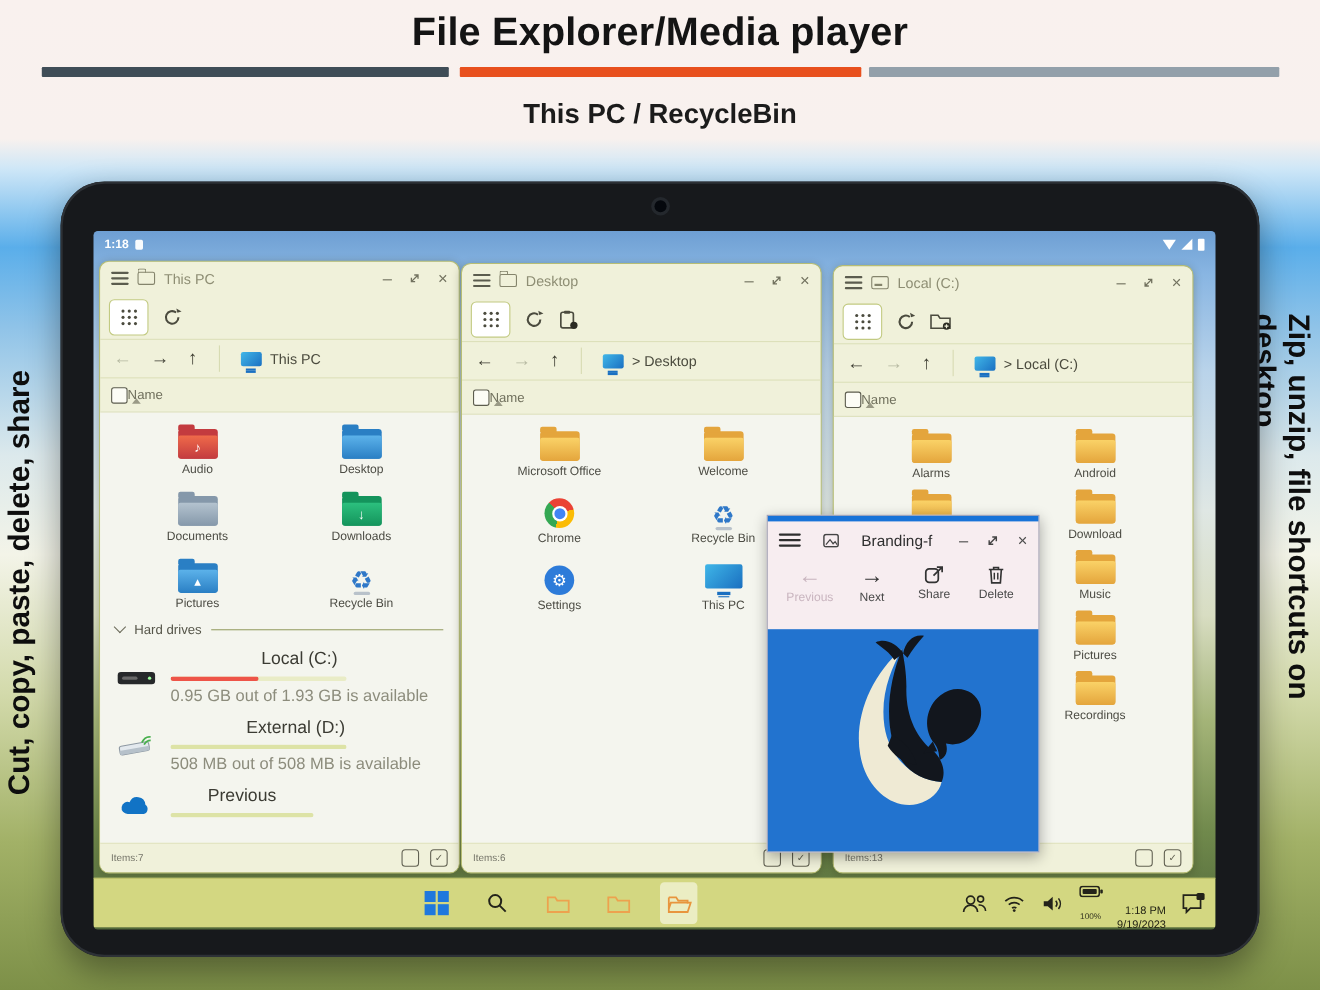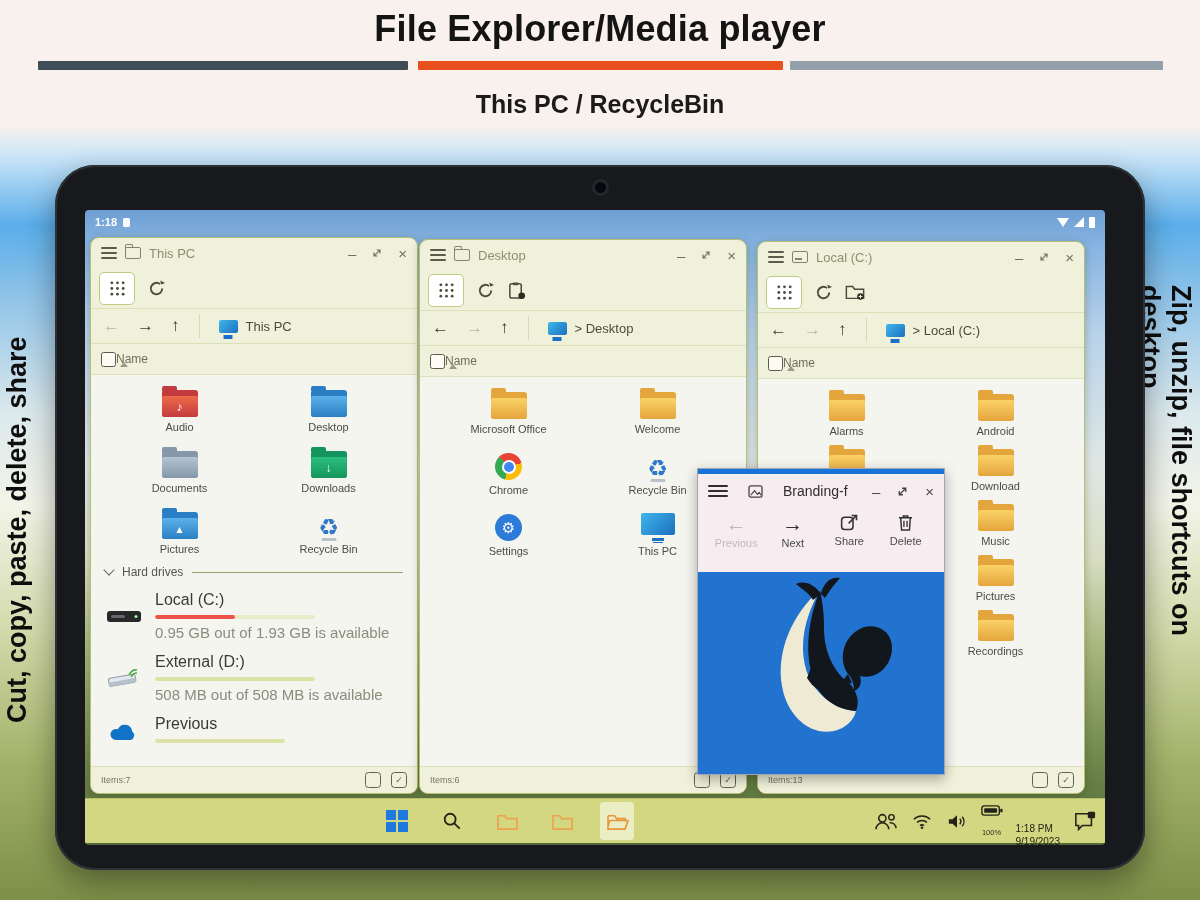--- a/index.html
+++ b/index.html
@@ -28,21 +28,21 @@
   
   .androidbar{position:absolute;top:0;left:0;right:0;height:24px;display:flex;align-items:center;padding:0 10px;color:#fff;}
   .sb-time{font-size:11px;font-weight:700;}
   .sb-note{width:7px;height:9px;background:#fff;border-radius:1.5px;margin-left:6px;opacity:.95;}
   .sb-right{margin-left:auto;display:flex;align-items:center;gap:5px;}
   .sb-wifi{width:0;height:0;border-left:6px solid transparent;border-right:6px solid transparent;border-top:9px solid #fff;}
   .sb-signal{width:0;height:0;border-left:10px solid transparent;border-bottom:10px solid #fff;}
   .sb-batt{width:6px;height:11px;background:#fff;border-radius:1px;}
   
   .xwin{position:absolute;background:#f0f1da;border:1px solid #b6bd74;border-radius:9px;
-    box-shadow:0 2px 8px rgba(50,50,20,.28);display:flex;flex-direction:column;overflow:hidden;}
+    box-shadow:0 2px 8px rgba(50,50,20,.28);display:flex;flex-direction:column;overflow:hidden;text-align:center;}
   .w1{left:5px;top:27px;width:326px;height:555px;}
   .w2{left:334px;top:29px;width:326px;height:553px;}
   .w3{left:672px;top:31px;width:326px;height:551px;}
   .titlebar{height:30px;display:flex;align-items:center;gap:8px;padding:0 10px;flex:0 0 auto;}
   .hamb{width:16px;height:2px;background:#5b5c4e;position:relative;border-radius:1px;}
   .hamb::before,.hamb::after{content:"";position:absolute;left:0;width:16px;height:2px;background:inherit;border-radius:1px;}
   .hamb::before{top:-5px;} .hamb::after{top:5px;}
   .mini-folder{width:14px;height:10px;border:1.4px solid #84846c;border-radius:2px;position:relative;}
   .mini-folder::before{content:"";position:absolute;top:-4px;left:-1px;width:6px;height:3px;border:1.4px solid #84846c;border-bottom:none;border-radius:2px 2px 0 0;}
   .mini-drive{width:14px;height:10px;border:1.4px solid #84846c;border-radius:2px;position:relative;}
@@ -122,21 +122,21 @@
   
   .taskbar{position:absolute;left:0;right:0;bottom:2px;height:44px;background:#d3d781;border-top:1px solid #bcc169;}
   .tb-apps{position:absolute;left:295px;top:0;height:44px;display:flex;align-items:center;gap:21px;}
   .winlogo{display:grid;grid-template-columns:10px 10px;grid-template-rows:10px 10px;gap:2px;}
   .winlogo span{background:#1f78dd;}
   .tb-app{display:flex;align-items:center;justify-content:center;width:34px;height:38px;border-radius:4px;}
   .tb-app.active{background:rgba(255,255,250,.55);}
   .tb-tray{position:absolute;right:8px;top:0;height:44px;display:flex;align-items:center;gap:13px;}
   .tray-stack{display:flex;flex-direction:column;align-items:center;line-height:1;gap:1px;}
   .tray-label{font-size:7.5px;color:#33331f;margin-top:12px;}
-  .clock{text-align:left;font-size:10px;color:#222214;line-height:1.3;margin-top:28px;}
+  .clock{text-align:right;font-size:10px;color:#222214;line-height:1.3;margin-top:28px;}
   svg{display:block;}
 </style>
 </head>
 <body>
 
 <div class="app-title">File Explorer/Media player</div>
 <div class="hbar b1" style="background: rgb(63, 77, 87);"></div>
 <div class="hbar b2" style="background: rgb(232, 80, 29);"></div>
 <div class="hbar b3" style="background: rgb(147, 160, 170);"></div>
 <div class="app-subtitle">This PC / RecycleBin</div>

